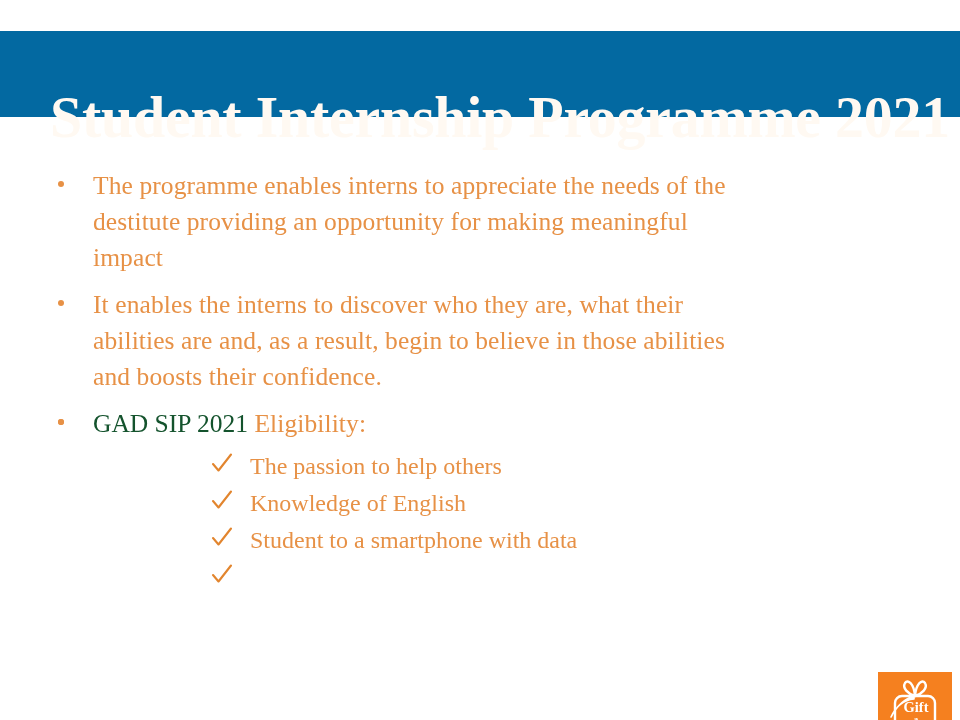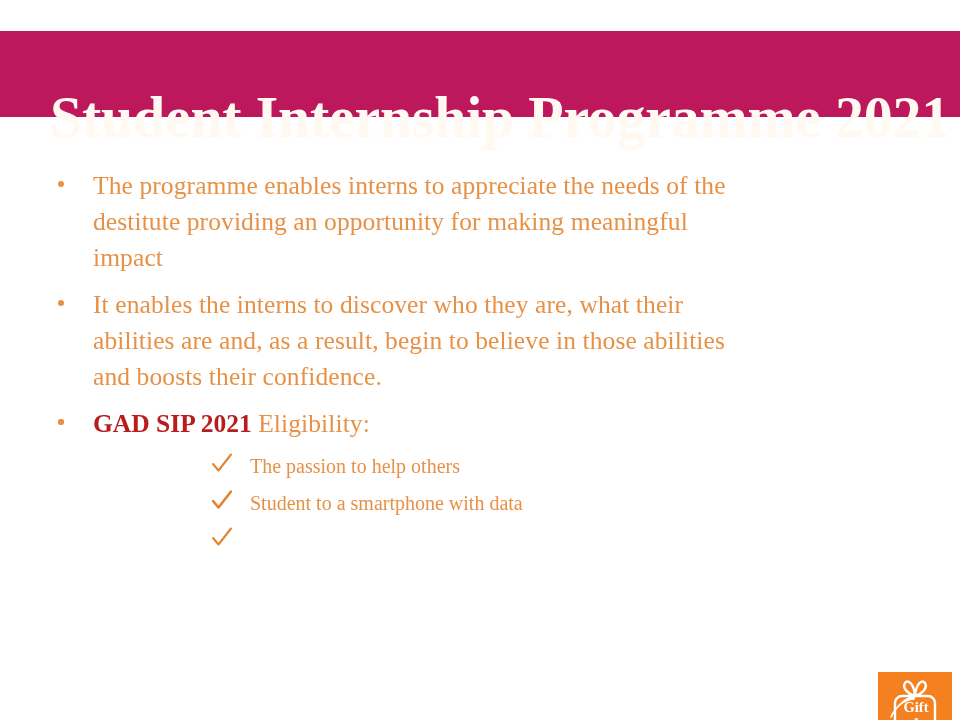--- a/index.html
+++ b/index.html
@@ -23,21 +23,21 @@
     background: #ffffff;
   }
 
   
   .title-bar {
     position: absolute;
     left: 0;
     top: 31px;
     width: 960px;
     height: 86px;
-    background: #be185d;
+    background: #0369a1;
   }
   .title-text {
     position: absolute;
     left: 50px;
     top: 50px;
     width: 870px;
     height: 72px;
     line-height: 72px;
     color: #fff9f2;
     font-family: "Liberation Serif", "DejaVu Serif", serif;
@@ -77,37 +77,37 @@
     position: absolute;
     left: 58px;
     top: 13px;
     width: 6px;
     height: 6px;
     border-radius: 50%;
     background: #e79146;
   }
   li.bullet .txt { display: inline; }
   li.bullet .strong {
-    font-weight: 700;
-    color: #b91c1c;
+    font-weight: 400;
+    color: #14532d;
     letter-spacing: 0px;
   }
 
   
   ul.sub-list {
     list-style: none;
     margin: 1px 0 0 0;
     padding: 0;
   }
   li.sub-item {
     position: relative;
     padding: 0 0 0 250px;
     margin-bottom: 11px;
     color: #e79146;
-    font-size: 20px;
+    font-size: 24px;
     line-height: 26px;
     font-family: "Liberation Serif", "DejaVu Serif", serif;
   }
   li.sub-item .check {
     position: absolute;
     left: 211px;
     top: -2px;
     width: 22px;
     height: 24px;
     color: #e2852e;
@@ -169,20 +169,21 @@
         </span>
         <span>The passion to help others</span>
       </li>
 
       <li class="sub-item">
         <span class="check">
           <svg width="22" height="24" viewBox="0 0 22 24" aria-hidden="true">
             <path d="M2 13 L7.5 19.5 L20 3.5" fill="none" stroke="currentColor" stroke-width="2.1" stroke-linecap="round" stroke-linejoin="round"></path>
           </svg>
         </span>
+        <span>Knowledge of English</span>
       </li>
 
       <li class="sub-item">
         <span class="check">
           <svg width="22" height="24" viewBox="0 0 22 24" aria-hidden="true">
             <path d="M2 13 L7.5 19.5 L20 3.5" fill="none" stroke="currentColor" stroke-width="2.1" stroke-linecap="round" stroke-linejoin="round"></path>
           </svg>
         </span>
         <span>Student to a smartphone with data</span>
       </li>

